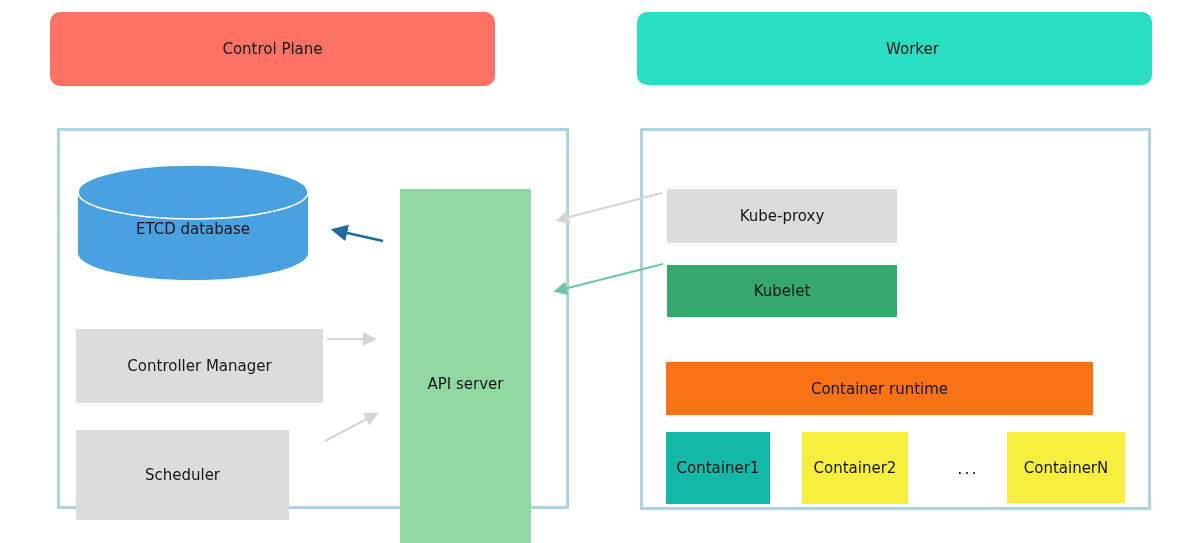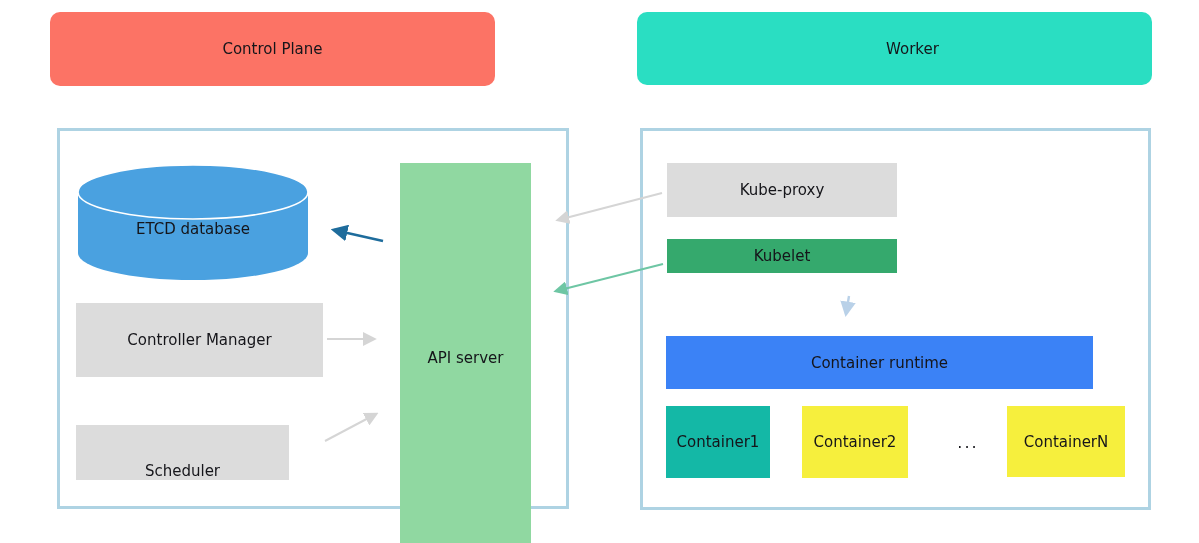--- a/index.html
+++ b/index.html
@@ -32,28 +32,29 @@
   .panel-left  { left: 57px;  top: 128px; width: 512px; height: 381px; }
   .panel-right { left: 640px; top: 128px; width: 511px; height: 382px; }
   .node {
     position: absolute;
     display: flex;
     align-items: center;
     justify-content: center;
     font-size: 15px;
     color: #15151a;
     text-align: center;
+    margin-top: 26px;
   }
   .gray   { background: #dcdcdc; }
   .box-cm        { left: 76px;  top: 303px; width: 247px; height: 74px; }
-  .box-sched     { left: 76px;  top: 425px; width: 213px; height: 55px; align-items: flex-end; }
+  .box-sched     { left: 76px;  top: 404px; width: 213px; height: 90px; }
   .box-api       { left: 400px; top: 163px; width: 131px; height: 389px; background: #90d8a1; justify-content: center; }
   .box-kproxy    { left: 667px; top: 163px; width: 230px; height: 54px; }
-  .box-kubelet   { left: 667px; top: 239px; width: 230px; height: 34px; background: #35a96d; }
-  .box-runtime   { left: 666px; top: 336px; width: 427px; height: 53px; background: #3b82f6; }
+  .box-kubelet   { left: 667px; top: 239px; width: 230px; height: 52px; background: #35a96d; }
+  .box-runtime   { left: 666px; top: 336px; width: 427px; height: 53px; background: #f97316; }
   .box-c1        { left: 666px; top: 406px; width: 104px; height: 72px; background: #14b8a6; }
   .box-c2        { left: 802px; top: 406px; width: 106px; height: 72px; background: #f6ef3d; text-align: right; }
   .box-cn        { left: 1007px; top: 406px; width: 118px; height: 71px; background: #f6ef3d; }
   .dots          { left: 938px; top: 406px; width: 60px; height: 72px; background: transparent; font-size: 16px; letter-spacing: 2px; }
   .etcd-label {
     position: absolute;
     left: 78px; top: 220px; width: 230px;
     text-align: center;
     font-size: 15px;
     color: #15151a;

